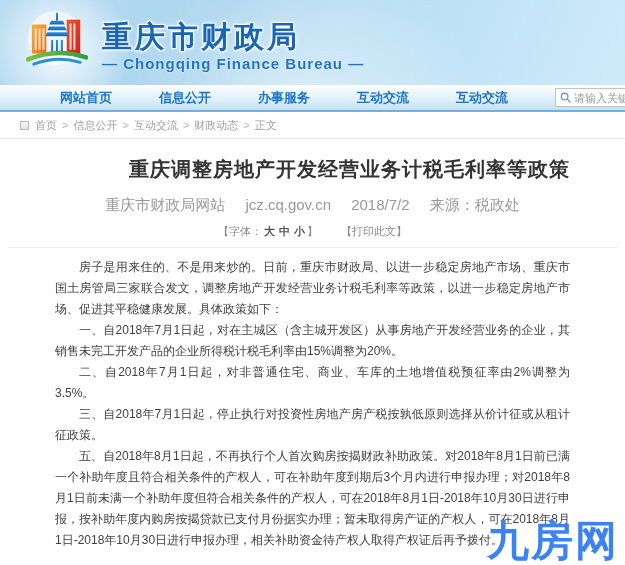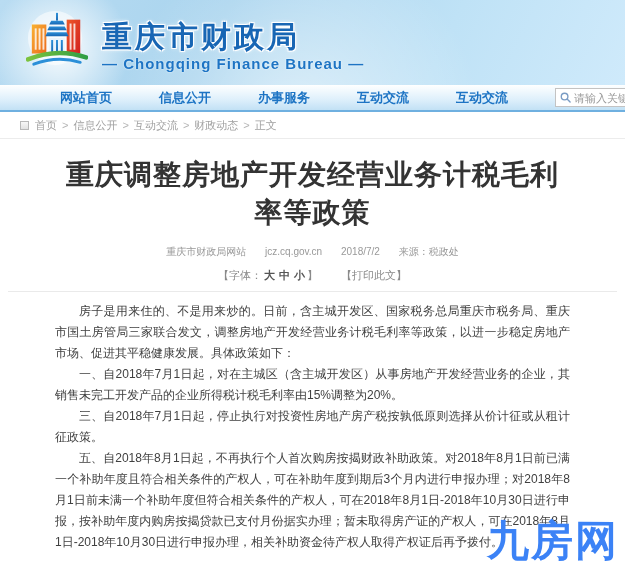--- a/index.html
+++ b/index.html
@@ -62,25 +62,25 @@
     width:9px; height:9px; border:1px solid #b8b8b8; margin-right:6px;
     display:inline-block; background:linear-gradient(#f7f7f7,#e2e2e2);
   }
   .crumb { cursor:pointer; }
   .crumb-sep { margin:0 5px; color:#b5b5b5; }
   .crumb-current { color:#a0a0a0; }
 
   
   .article { padding:0 55px; position:relative; }
   .article-title {
-    margin-top:17px; text-align:center; font-size:28px; font-weight:bold;
+    margin-top:17px; text-align:right; font-size:20px; font-weight:bold;
     color:#333; letter-spacing:1px;
   }
   .article-meta {
-    margin-top:13px; text-align:center; font-size:10px; color:#999;
+    margin-top:13px; text-align:center; font-size:15px; color:#999;
   }
   .article-meta span { margin:0 8px; }
   .article-controls {
     margin-top:9px; text-align:center; font-size:11px; color:#8a8a8a;
   }
   .ctrl-group { margin:1px 10px; }
   .font-size-opt { color:#555; font-weight:bold; cursor:pointer; margin:0 2px; }
   .print-btn { cursor:pointer; }
   .article-divider {
     border-bottom:1px solid #eaeaea; margin:8px -47px 0 -47px;
@@ -192,22 +192,23 @@
   </div>
 
   <div class="article-controls">
     <span class="ctrl-group"><span>【字体：</span><span class="font-size-opt">大</span><span class="font-size-opt">中</span><span class="font-size-opt">小</span><span>】</span></span>
     <span class="ctrl-group print-btn">【打印此文】</span>
   </div>
 
   <div class="article-divider"></div>
 
   <div class="article-body">
-    <p>房子是用来住的、不是用来炒的。日前，含主城开发区、国家税务总局重庆市税务局、重庆市国土房管局三家联合发文，调整房地产开发经营业务计税毛利率等政策，以进一步稳定房地产市场、促进其平稳健康发展。具体政策如下：</p>
+    <p>房子是用来住的、不是用来炒的。日前，重庆市财政局、以进一步稳定房地产市场、重庆市国土房管局三家联合发文，调整房地产开发经营业务计税毛利率等政策，以进一步稳定房地产市场、促进其平稳健康发展。具体政策如下：</p>
     <p>一、自2018年7月1日起，对在主城区（含主城开发区）从事房地产开发经营业务的企业，其销售未完工开发产品的企业所得税计税毛利率由15%调整为20%。</p>
+    <p>二、自2018年7月1日起，对非普通住宅、商业、车库的土地增值税预征率由2%调整为3.5%。</p>
     <p>三、自2018年7月1日起，停止执行对投资性房地产房产税按孰低原则选择从价计征或从租计征政策。</p>
     <p>五、自2018年8月1日起，不再执行个人首次购房按揭财政补助政策。对2018年8月1日前已满一个补助年度且符合相关条件的产权人，可在补助年度到期后3个月内进行申报办理；对2018年8月1日前未满一个补助年度但符合相关条件的产权人，可在2018年8月1日-2018年10月30日进行申报，按补助年度内购房按揭贷款已支付月份据实办理；暂未取得房产证的产权人，可在2018年8月1日-2018年10月30日进行申报办理，相关补助资金待产权人取得产权证后再予拨付。</p>
   </div>
 </div>
 
 <div class="watermark">
   <div class="watermark-name">九房网</div>
 </div>
 
 </body></html>

